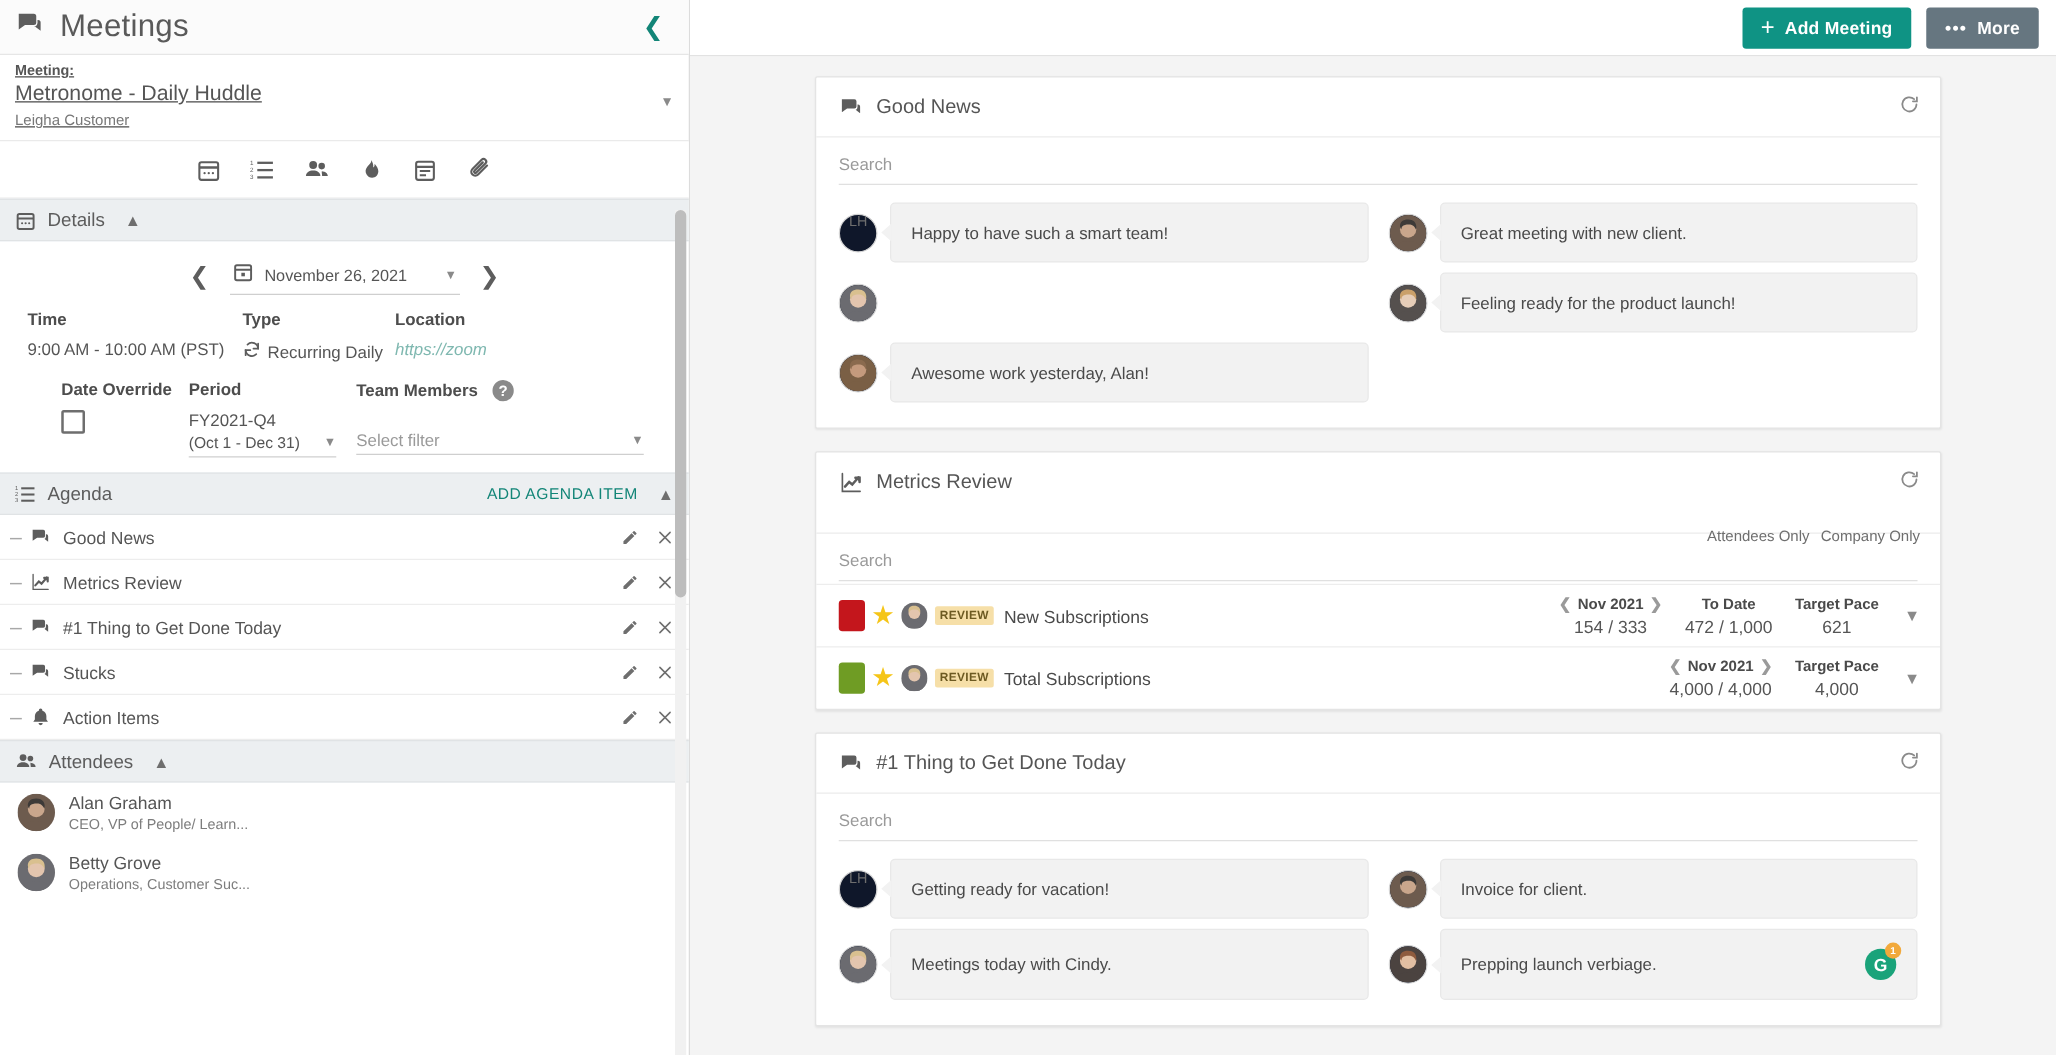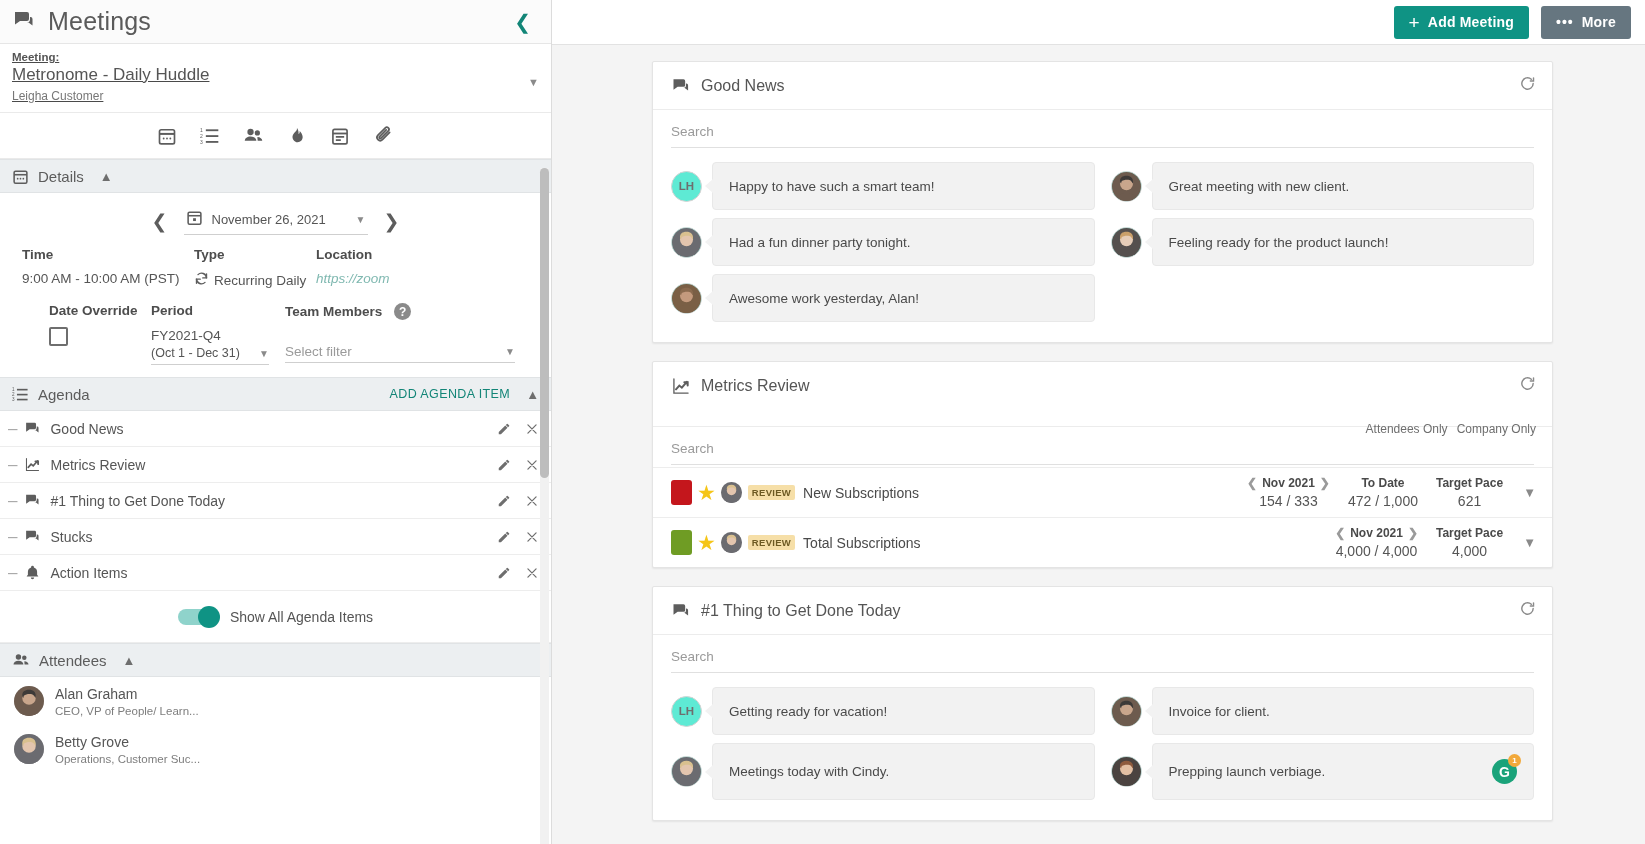--- a/index.html
+++ b/index.html
@@ -201,23 +201,23 @@
     font-size: 13.5px; color: #9a9a9a; padding: 4px 0 8px 0; outline: none;
     font-family: "Liberation Sans", sans-serif; background: transparent;
   }
   .search-inp::placeholder { color: #9a9a9a; }
 
   .bubbles { display: flex; flex-wrap: wrap; padding: 10px 18px 16px 18px; }
   .bub { width: 50%; display: flex; align-items: stretch; padding: 4px 8px 4px 0; }
   .bub:nth-child(even) { padding-right: 0; padding-left: 8px; }
   .bub .av {
     width: 31px; height: 31px; border-radius: 50%; flex: 0 0 31px;
-    background: #5eead4; align-self: center; overflow: hidden;
-    display: flex; align-items: center; justify-content: center;
-    font-size: 11.5px; color: #6e6e6e; border: 1px solid #d4d4d4; font-weight: bold;
+    background: #0f172a; align-self: center; overflow: hidden;
+    display: flex; justify-content: center;
+    font-size: 11.5px; color: #6e6e6e; border: 1px solid #d4d4d4;
   }
   .bub .msg {
     flex: 1; background: #f2f2f2; border: 1px solid #e8e8e8; border-radius: 4px;
     margin-left: 10px; position: relative; padding: 15px 16px; font-size: 13.5px; color: #4a4a4a;
     display: flex; align-items: center; min-height: 48px;
   }
   .bub .msg:before {
     content: ""; position: absolute; left: -8px; top: 50%; margin-top: -7px;
     border-top: 7px solid transparent; border-bottom: 7px solid transparent;
     border-right: 8px solid #f2f2f2;
@@ -540,26 +540,20 @@
             </span>
             <span>
               <svg width="14" height="14" viewBox="0 0 24 24" fill="none" stroke="#6e6e6e" stroke-width="2.1" stroke-linecap="round">
                 <path d="M5 5l14 14M19 5L5 19"></path>
               </svg>
             </span>
           </span>
         </div>
       </div>
 
-    <div class="toggle-row">
-      <span class="tg">
-          <i></i>
-        </span>
-      <span class="tlbl">Show All Agenda Items</span>
-    </div>
 
     <div class="sec-bar">
       <span class="sec-ic">
         <svg width="18" height="18" viewBox="0 0 24 24" fill="#5d5d5d">
           <circle cx="8.6" cy="8" r="3.6"></circle>
             <circle cx="16.4" cy="9" r="3"></circle>
           <path d="M2 18c0-3.2 3-5 6.6-5s6.6 1.8 6.6 5z"></path>
             <path d="M16.5 13.6c3 .2 5.5 1.8 5.5 4.4h-5.2c0-1.7-.5-3.2-.3-4.4z"></path>
         </svg>
       </span>
@@ -648,23 +642,20 @@
               </span>
             </div>
             <div class="bub">
               <span class="av">
                 <svg width="29" height="29" viewBox="0 0 40 40">
                   <rect width="40" height="40" fill="#6b6b70"></rect>
                   <circle cx="20" cy="16" r="9" fill="#e3c5ae"></circle>
                   <path d="M20 5c6 0 9 3.5 9 8 0 1.5-.4 3-.4 3S27 12 24 11c-3-1-8.5-.4-10.5 1.6-.7.7-1 3.4-1 3.4S11 14 11 12.5C11 8 14 5 20 5z" fill="#d9c08f"></path>
                   <path d="M4 40c1.5-7.5 8-11 16-11s14.5 3.5 16 11z" fill="#6b6b70"></path>
                 </svg>
-              </span>
-              <span class="msg">
-                <span>Had a fun dinner party tonight.</span>
               </span>
             </div>
             <div class="bub">
               <span class="av">
                 <svg width="29" height="29" viewBox="0 0 40 40">
                   <rect width="40" height="40" fill="#55504e"></rect>
                   <circle cx="20" cy="16" r="9" fill="#e6cdb8"></circle>
                   <path d="M20 5c6 0 9 3.5 9 8 0 1.5-.4 3-.4 3S27 12 24 11c-3-1-8.5-.4-10.5 1.6-.7.7-1 3.4-1 3.4S11 14 11 12.5C11 8 14 5 20 5z" fill="#caa06a"></path>
                   <path d="M4 40c1.5-7.5 8-11 16-11s14.5 3.5 16 11z" fill="#55504e"></path>
                 </svg>

